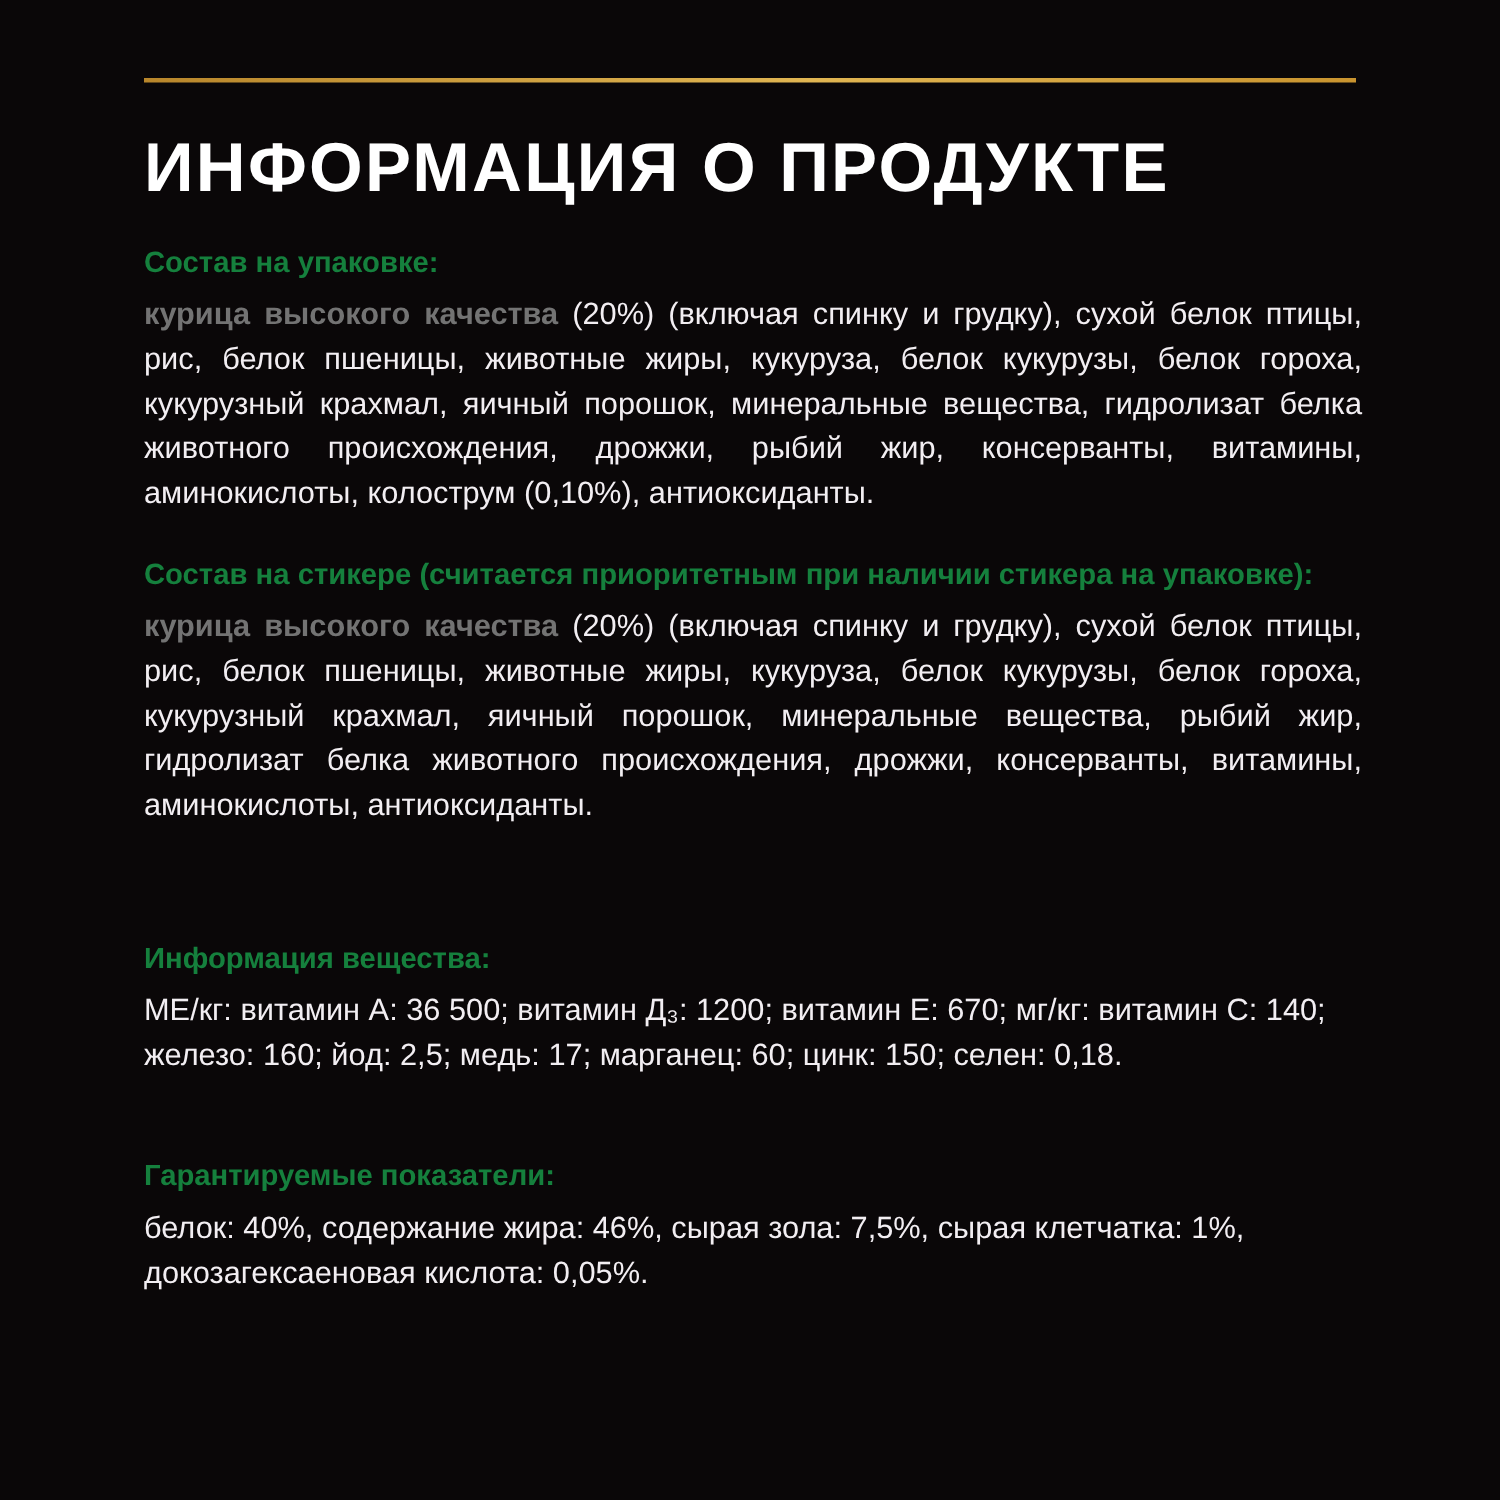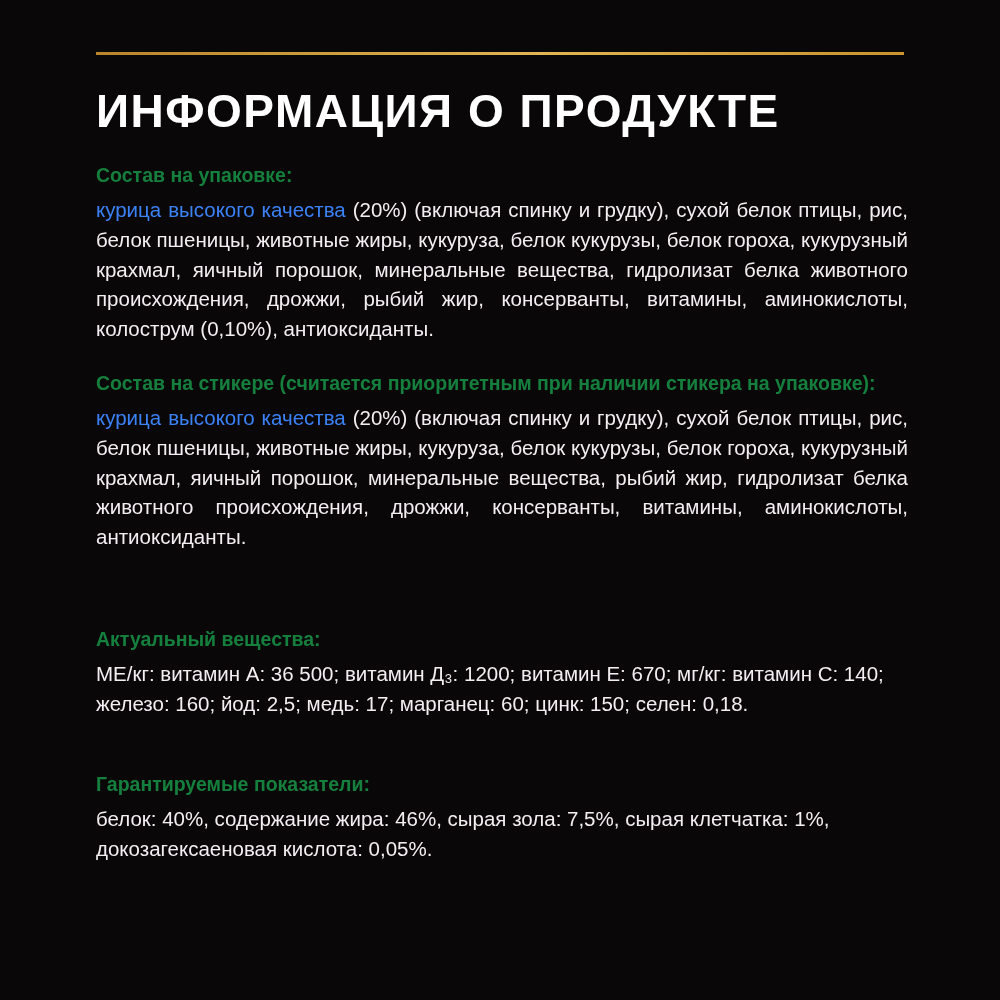--- a/index.html
+++ b/index.html
@@ -60,22 +60,22 @@
     line-height: 1.45;
     color: #f2eef2;
     text-align: justify;
     text-justify: inter-word;
     margin: 0;
   }
   .body-text.left {
     text-align: left;
   }
   .body-text b {
-    font-weight: normal;
-    color: #3b82f6;
+    font-weight: bold;
+    color: #737373;
   }
   .gap-md { height: 26px; }
   .gap-lg { height: 48px; }
   .gap-xl { height: 52px; }
 </style>
 </head>
 <body>
 
 <div class="page">
 
@@ -96,21 +96,21 @@
       <div class="sub-head">Состав на стикере (считается приоритетным при наличии стикера на упаковке):</div>
       <p class="body-text"><b>курица высокого качества</b><span> (20%) (включая спинку и грудку), сухой белок птицы, рис, белок пшеницы, животные жиры, кукуруза, белок кукурузы, белок гороха, кукурузный крахмал, яичный порошок, минеральные вещества, рыбий жир, гидролизат белка животного происхождения, дрожжи, консерванты, витамины, аминокислоты, антиоксиданты.</span></p>
     </div>
 
     <div class="gap-md"></div>
 
 
     <div class="gap-lg"></div>
 
     <div class="section">
-      <div class="sub-head">Актуальный вещества:</div>
+      <div class="sub-head">Информация вещества:</div>
       <p class="body-text left">МЕ/кг: витамин А: 36 500; витамин Д₃: 1200; витамин Е: 670; мг/кг: витамин С: 140; железо: 160; йод: 2,5; медь: 17; марганец: 60; цинк: 150; селен: 0,18.</p>
     </div>
 
     <div class="gap-xl"></div>
 
     <div class="section">
       <div class="sub-head">Гарантируемые показатели:</div>
       <p class="body-text left">белок: 40%, содержание жира: 46%, сырая зола: 7,5%, сырая клетчатка: 1%, докозагексаеновая кислота: 0,05%.</p>
     </div>
 

